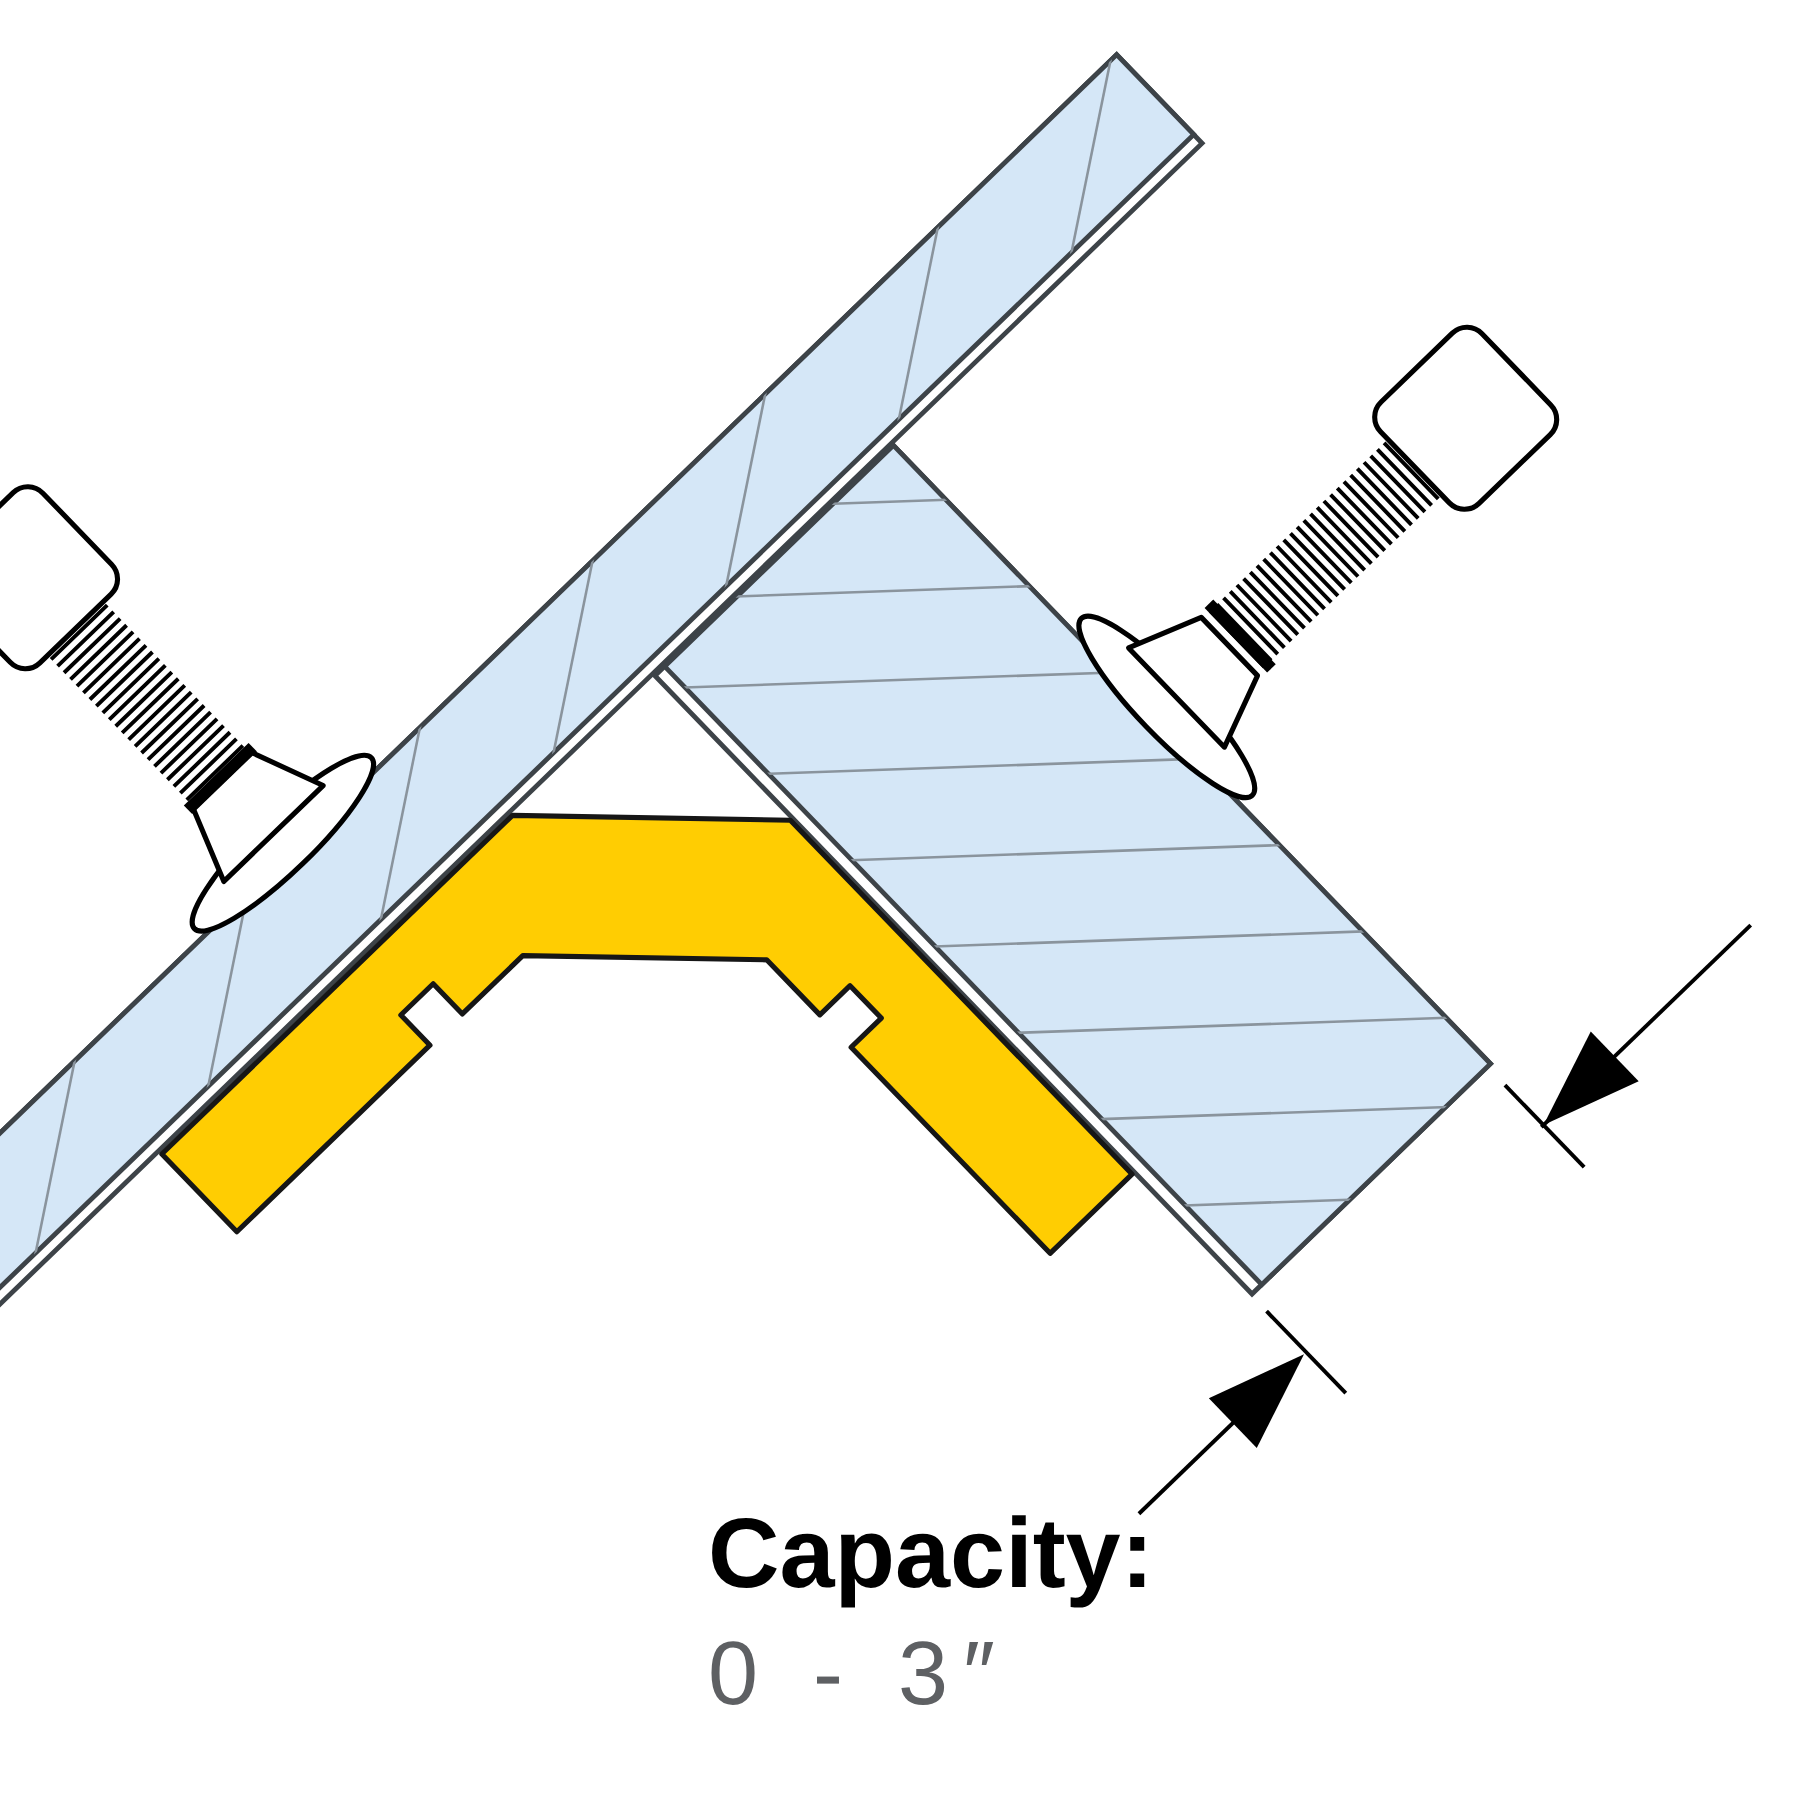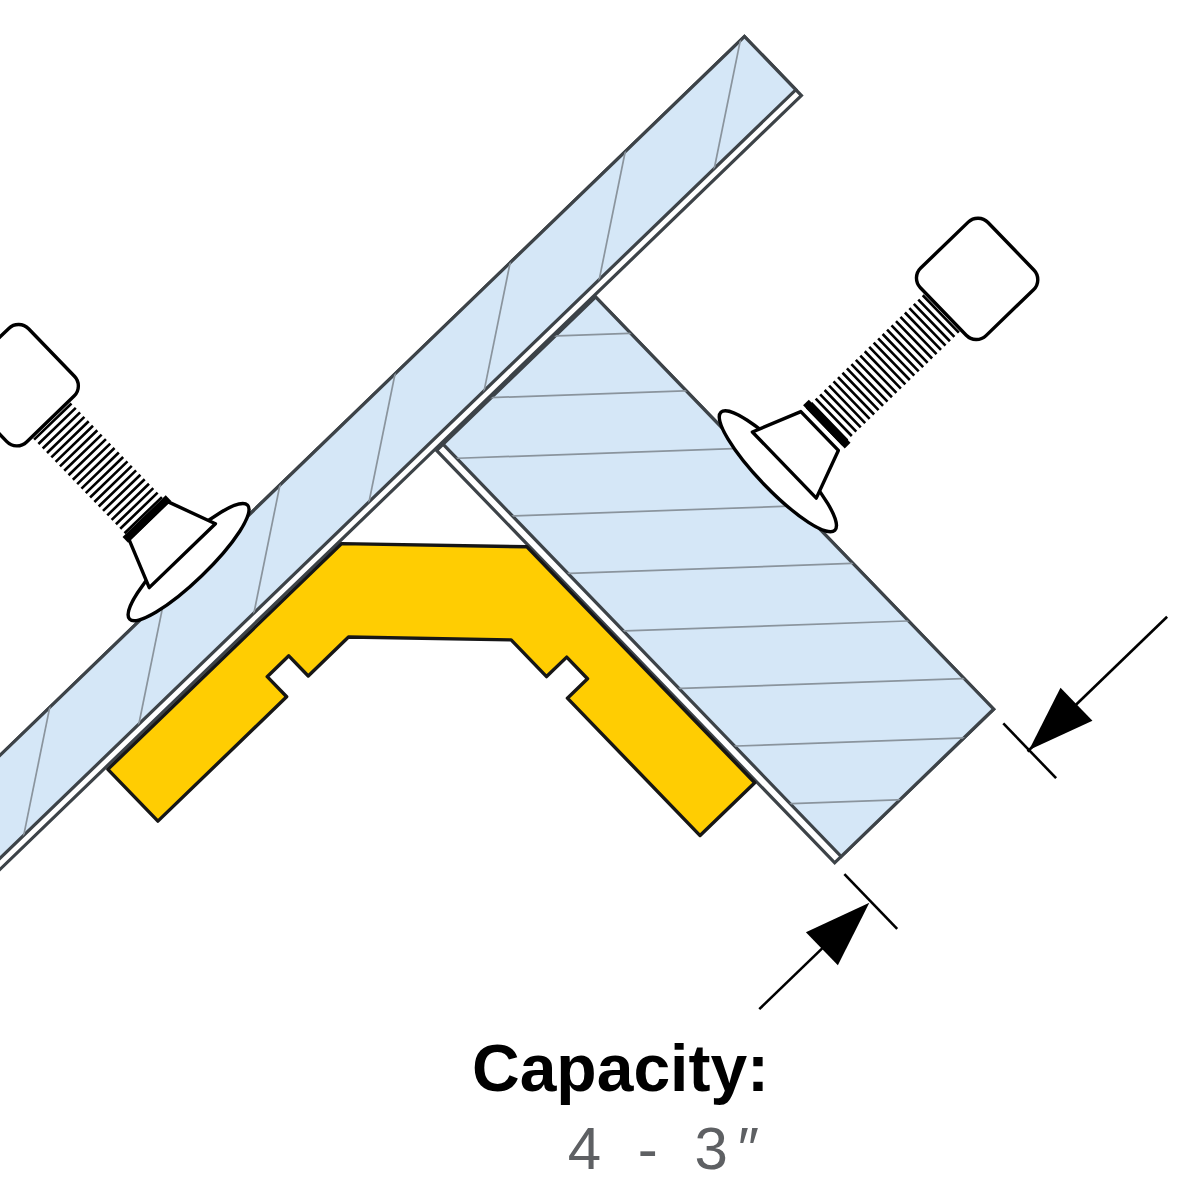--- a/index.html
+++ b/index.html
@@ -18,21 +18,21 @@
   
   .screw-white{fill:#ffffff;stroke:var(--screw-color);stroke-width:3.4;stroke-linejoin:round;}
   .thread{stroke:var(--screw-color);stroke-width:52;stroke-dasharray:2.6 3.6;fill:none;}
   .thread-band{fill:var(--screw-color);}
 
   
   .dim-line{stroke:var(--dim-color);stroke-width:2.6;fill:none;}
   .dim-head{fill:var(--dim-color);stroke:none;}
 
   
-  .caption{position:absolute;left:472px;top:1034px;text-align:right;}
+  .caption{position:absolute;left:472px;top:1001px;}
   .cap-label{font-size:66px;font-weight:700;color:var(--label-color);line-height:1.05;}
   .cap-value{font-size:60px;font-weight:400;color:var(--value-color);letter-spacing:10px;
              line-height:1.0;margin-top:16px;}
 </style>
 </head>
 <body>
 
 <div class="stage">
 
   <svg width="1200" height="1200" viewBox="0 0 1200 1200">
@@ -103,15 +103,15 @@
         <line class="dim-line" x1="-380" y1="630" x2="-236" y2="630"></line>
         <polygon class="dim-head" points="-227,630 -293,607 -293,653"></polygon>
         <line class="dim-line" x1="186" y1="631" x2="-8" y2="631"></line>
         <polygon class="dim-head" points="-6,631 60,608 60,654"></polygon>
       </g>
     </g>
   </svg>
 
   <div class="caption">
     <div class="cap-label">Capacity:</div>
-    <div class="cap-value">4 - 3″</div>
+    <div class="cap-value">0 - 3″</div>
   </div>
 </div>
 
 </body></html>

